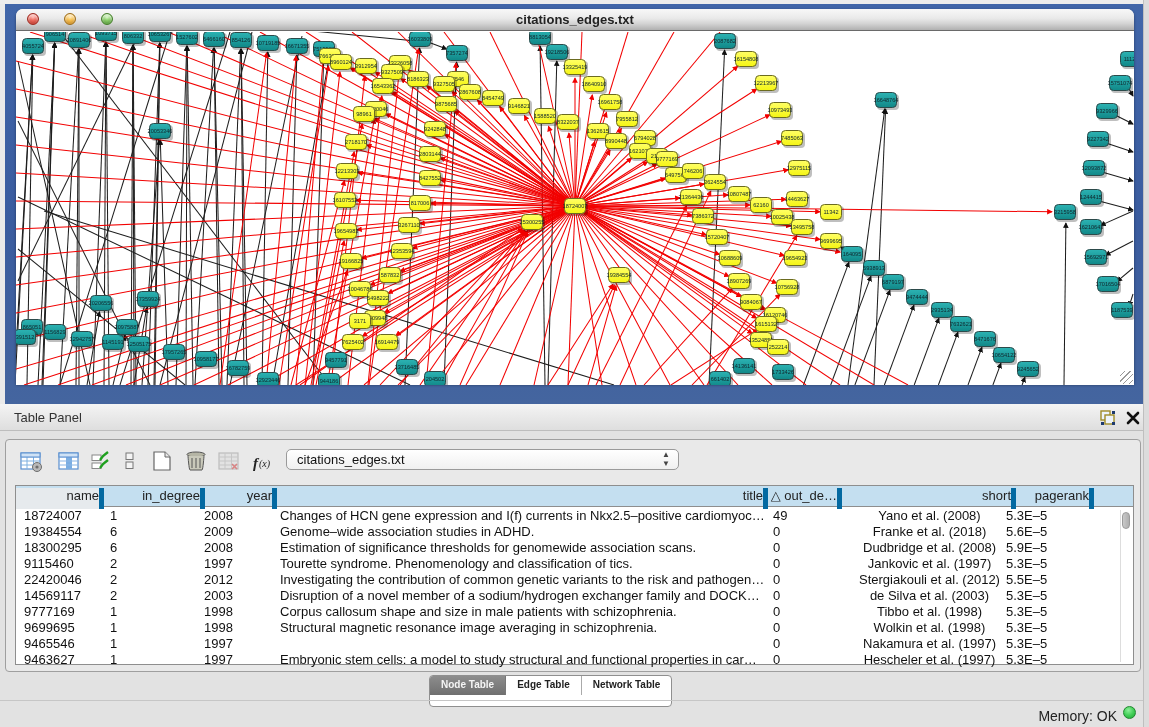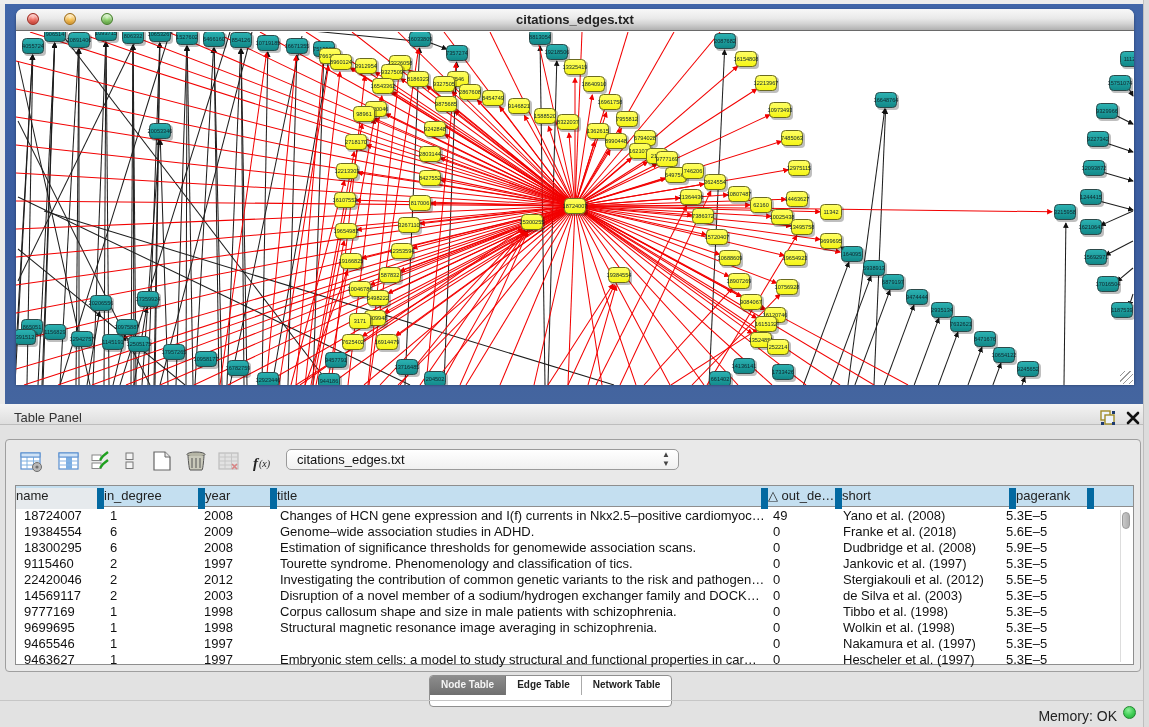--- a/index.html
+++ b/index.html
@@ -7,35 +7,35 @@
 #win{position:absolute;left:11px;top:5px;width:1118px;height:375px;border-radius:7px 7px 0 0;background:#fff;box-shadow:0 1px 3px rgba(0,0,0,.4)}
 #tbar{position:absolute;left:0;top:0;width:1118px;height:22px;border-radius:7px 7px 0 0;background:linear-gradient(180deg,#f8f8f8 0%,#e9e9e9 45%,#d3d3d3 70%,#b0b0b0 100%);border-bottom:1px solid #6a6a6a}
 #tbar .ttl{position:absolute;left:0;right:0;top:3px;text-align:center;font-size:13px;font-weight:bold;color:#222}
 .btn{position:absolute;top:4px;width:12px;height:12px;border-radius:50%;box-shadow:inset 0 2px 3px rgba(255,255,255,.75), inset 0 -2px 2px rgba(0,0,0,.12)}
 #b1{left:11px;background:radial-gradient(circle at 50% 32%,#ffb3ab 0%,#ee6e62 35%,#d93a2c 100%);border:1px solid #9c2a20}
 #b2{left:48px;background:radial-gradient(circle at 50% 32%,#ffe9b0 0%,#f7c152 35%,#e89b27 100%);border:1px solid #9c6d1b}
 #b3{left:85px;background:radial-gradient(circle at 50% 32%,#d2f3c0 0%,#8ed06e 35%,#5aa83a 100%);border:1px solid #447d2a}
 #cnv{position:absolute;left:0;top:23px;width:1118px;height:353px;background:#fff;overflow:hidden}
 #grip{position:absolute;right:1px;bottom:1px;width:13px;height:13px;background:repeating-linear-gradient(135deg,transparent 0 3px,#999 3px 4px)}
 #tp{position:absolute;left:0;top:404px;width:1149px;height:323px;background:#e2e2e2}
-#tphead{position:absolute;left:0;top:0;width:1149px;height:21px;background:linear-gradient(180deg,#f4f4f4,#dedede);border-bottom:1px solid #bdbdbd}
+#tphead{position:absolute;left:0;top:0;width:1149px;height:27px;background:linear-gradient(180deg,#f4f4f4,#dedede);border-bottom:1px solid #bdbdbd}
 #tphead .t{position:absolute;left:14px;top:6px;font-size:13px;color:#333}
 #box{position:absolute;left:5px;top:35px;width:1136px;height:233px;background:#e9e9e9;border:1px solid #9f9f9f;border-radius:4px}
 #tools{position:absolute;left:13px;top:8px;height:32px}
 .dd{position:absolute;left:280px;top:9px;width:393px;height:21px;background:linear-gradient(180deg,#fff,#f0f0f0);border:1px solid #9a9a9a;border-radius:5px;font-size:13px;color:#111;line-height:19px;padding-left:10px}
 .dd .ar{position:absolute;right:8px;top:0;font-size:8px;color:#444;line-height:9px}
 #tbl{position:absolute;left:9px;top:45px;width:1119px;height:180px;background:#fff;border:1px solid #8e8e8e}
 #thead{position:absolute;left:0;top:0;width:1117px;height:21px;background:#c4dff0;border-bottom:1px solid #8e8e8e;font-size:13px;color:#222}
-#thead span{position:absolute;top:2px;text-align:left;border-right:7px solid #0369a1;height:21px}
+#thead span{position:absolute;top:2px;text-align:right;border-right:5px solid #0369a1;height:21px}
 #tbody{position:absolute;left:0;top:22px;width:1117px;height:156px;font-size:13px;color:#111}
 .tr{position:relative;height:16px;line-height:16px;white-space:nowrap}
 .tr span{position:absolute;top:0;overflow:hidden}
 .c0{left:8px;width:80px}.c1{left:94px;width:90px}.c2{left:188px;width:70px}
 .c3{left:264px;width:485px}.c4{left:757px;width:60px}
-.c5{left:827px;width:173px;}.c6{left:990px;width:90px}
+.c5{left:827px;width:173px;text-align:center}.c6{left:990px;width:90px}
 #vsb{position:absolute;right:2px;top:24px;width:11px;height:152px;border-left:1px solid #ddd}
 #vsb .th{position:absolute;left:1px;top:2px;width:8px;height:17px;border-radius:4px;background:linear-gradient(90deg,#c9c9c9,#aeaeae);border:1px solid #9b9b9b}
 #tabs{position:absolute;left:429px;top:271px;height:32px;border:1px solid #8f8f8f;border-radius:4px;overflow:hidden;background:#fff;font-size:10px;font-weight:bold}
 #tabs span{display:inline-block;height:19px;line-height:18px;padding:0 11px;color:#222;vertical-align:top}
 #tabs .sel{background:linear-gradient(180deg,#8d8d8d,#6f6f6f);color:#f5f5f5;border-right:1px solid #777}
 #tabs .mid{border-right:1px solid #aaa}
 #status{position:absolute;left:0;top:296px;width:1149px;height:27px;border-top:1px solid #c6c6c6}
 #mem{position:absolute;right:32px;top:7px;font-size:14px;color:#222}
 #dot{position:absolute;right:13px;top:5px;width:13px;height:13px;border-radius:50%;background:radial-gradient(circle at 40% 30%,#8ef09a 0%,#43cf58 50%,#1da534 100%);border:1px solid #20872f}
 .fl{position:absolute;top:6px;width:16px;height:16px}

